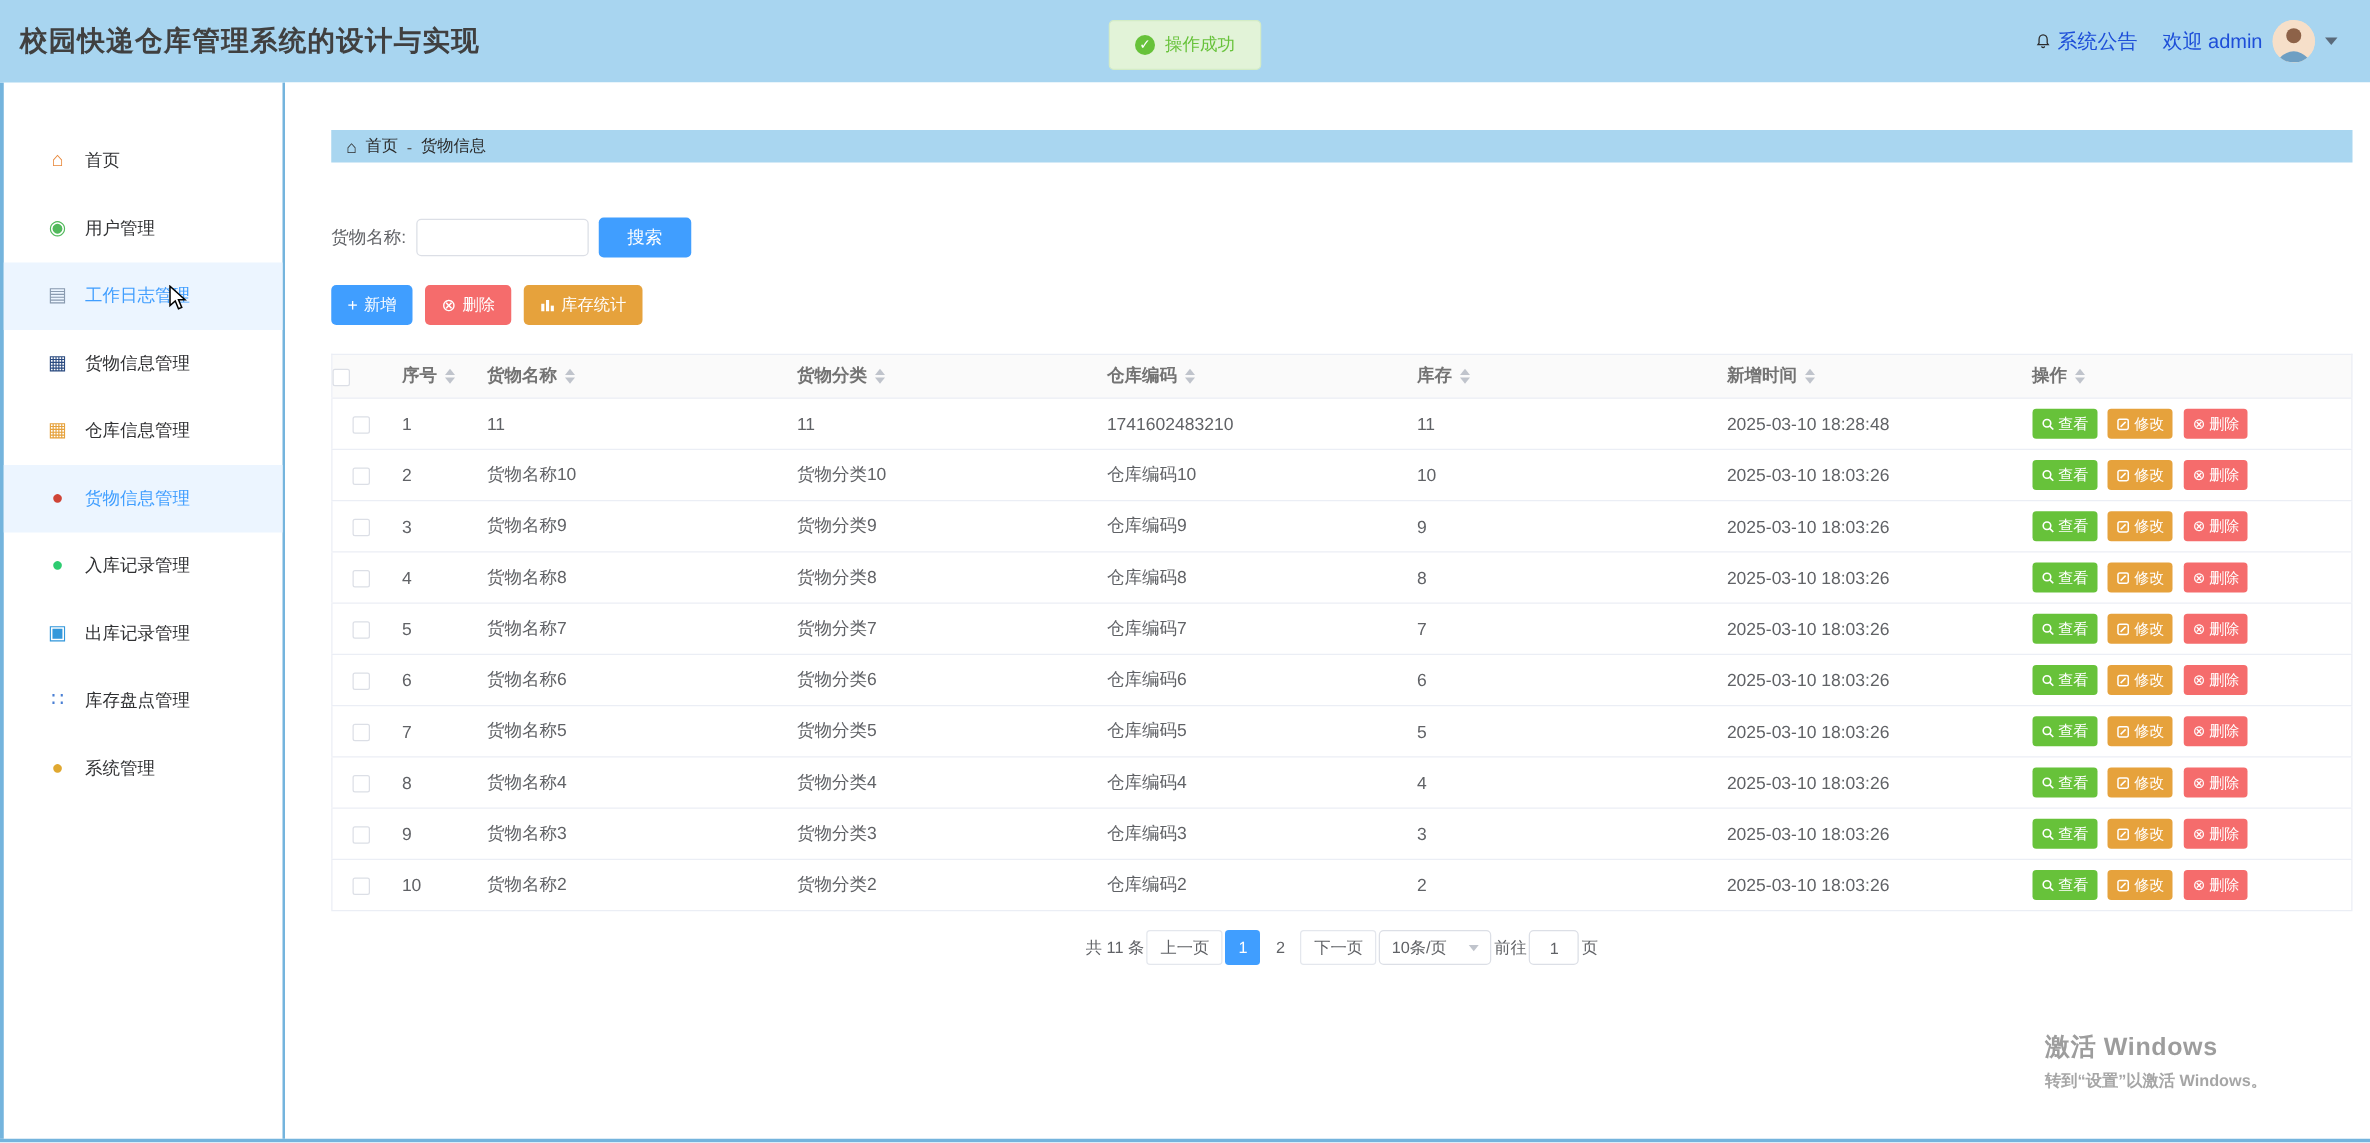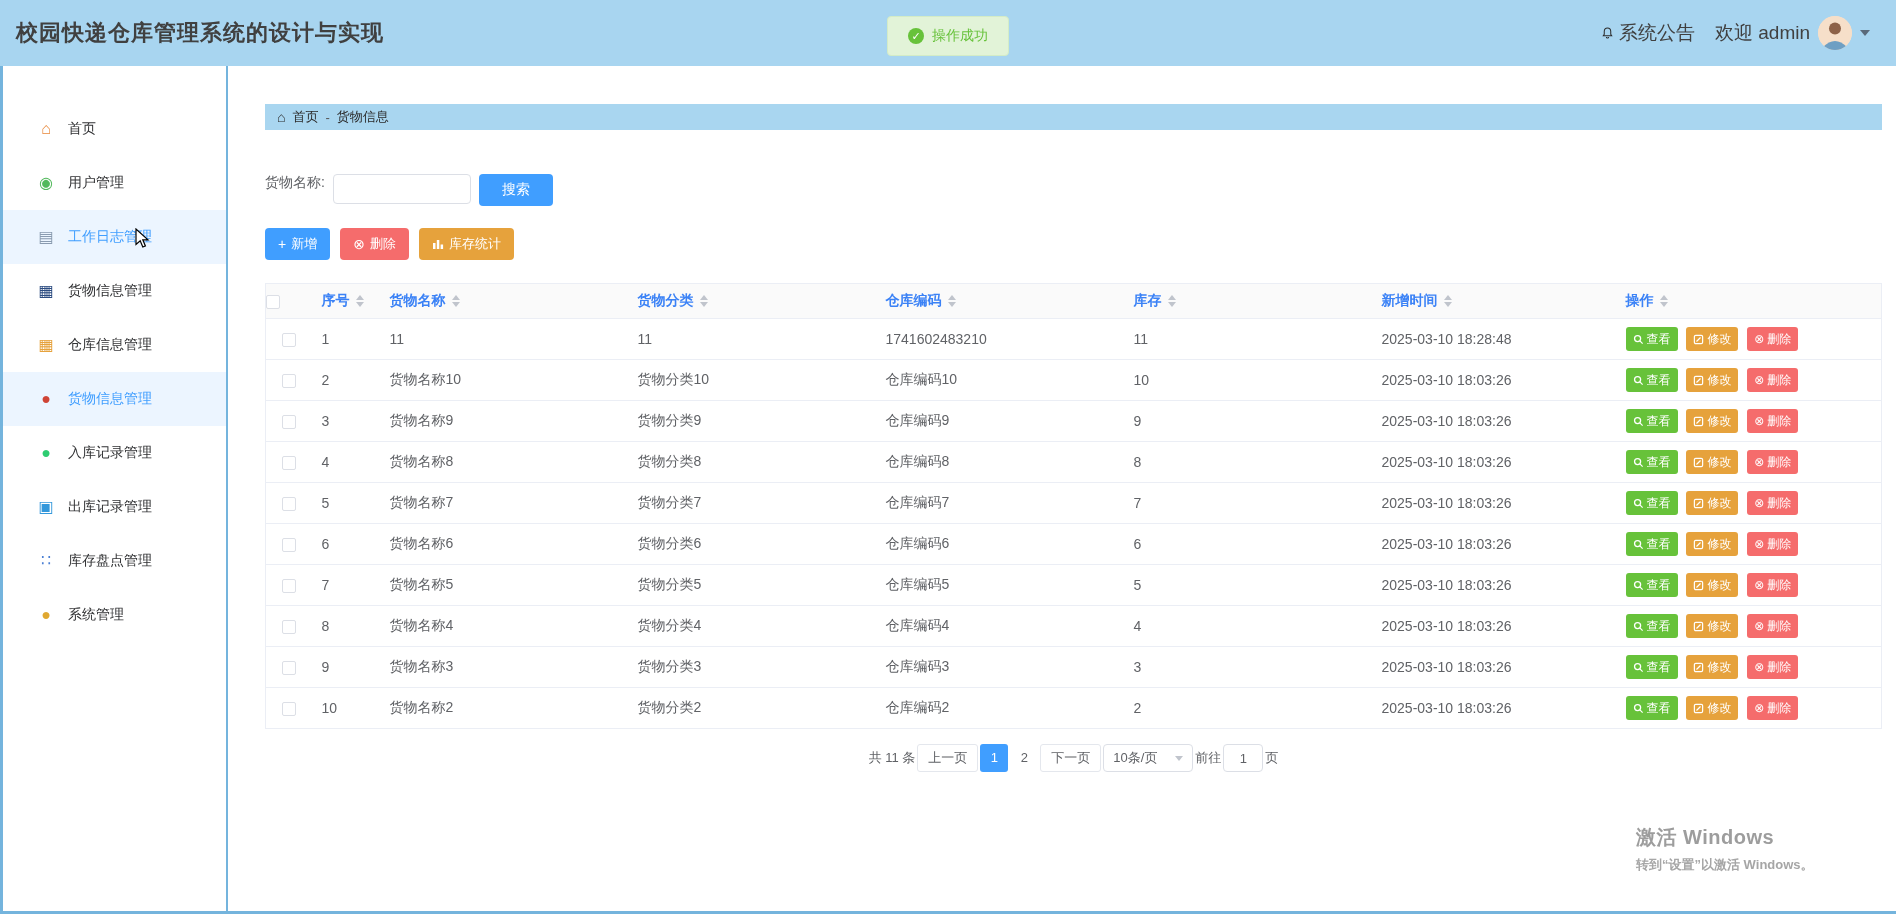--- a/index.html
+++ b/index.html
@@ -15,21 +15,21 @@
   
   .topbar {
     height: 66px;
     background: #a8d5f0;
     display: flex;
     align-items: center;
     padding: 0 26px 0 16px;
     position: relative;
   }
   .app-title { font-size: 22px; font-weight: bold; color: #404040; letter-spacing: 1px; }
-  .header-right { margin-left: auto; display: flex; align-items: center; gap: 20px; font-size: 19px; color: #404040; justify-content: center; }
+  .header-right { margin-left: auto; display: flex; align-items: center; gap: 20px; font-size: 16px; color: #1d4ed8; justify-content: center; }
   .announce { display: inline-flex; align-items: center; gap: 5px; cursor: pointer; }
   .welcome-wrap { display: inline-flex; align-items: center; gap: 8px; cursor: pointer; }
   .avatar { width: 34px; height: 34px; border-radius: 50%; overflow: hidden; display: inline-block; background: #f6dfc9; }
   .caret-down { width: 0; height: 0; border-left: 5px solid transparent; border-right: 5px solid transparent; border-top: 6px solid #5a6a7a; }
 
   
   .toast {
     position: absolute;
     top: 16px;
     left: 50%;
@@ -88,21 +88,21 @@
     gap: 7px;
     padding: 0 12px;
     font-size: 13px;
     color: #2b2b2b;
     margin-bottom: 40px;
   }
   .bc-home-icon { font-size: 14px; }
   .bc-sep { color: #555; }
 
   
-  .search-row { display: flex; margin-bottom: 22px; font-size: 14px; color: #606266; margin-top: 44px; }
+  .search-row { display: flex; align-items: center; margin-bottom: 22px; font-size: 14px; color: #606266; margin-top: 44px; }
   .search-label { margin-right: 8px; }
   .search-input {
     width: 138px; height: 30px;
     border: 1px solid #dcdfe6; border-radius: 4px;
     padding: 0 10px; font-size: 13px; outline: none;
     font-family: inherit;
   }
   .btn-search {
     margin-left: 8px; width: 74px; height: 32px;
     background: #409eff; color: #fff; border: none; border-radius: 4px;
@@ -129,21 +129,21 @@
     border-collapse: collapse;
     table-layout: fixed;
     font-size: 14px;
     color: #606266;
     border: 1px solid #ebeef5;
   }
   table.grid th {
     height: 35px;
     background: #fafafa;
     font-weight: bold;
-    color: #3b82f6;
+    color: #737373;
     text-align: left;
     padding-left: 10px;
     border-bottom: 1px solid #ebeef5;
     cursor: pointer;
     white-space: nowrap;
   }
   table.grid td {
     height: 41px;
     padding-left: 10px;
     border-bottom: 1px solid #ebeef5;

